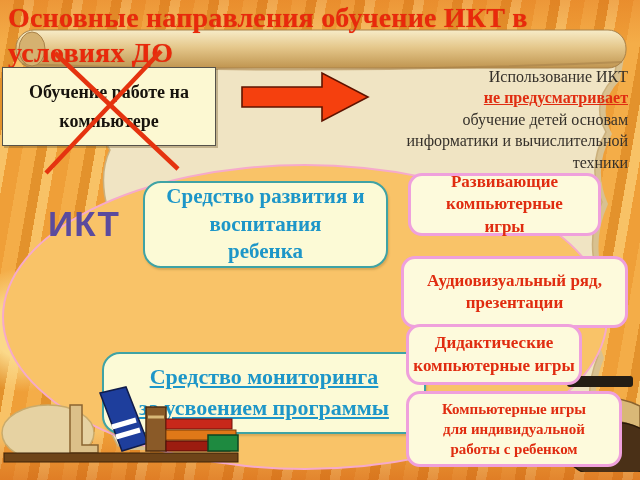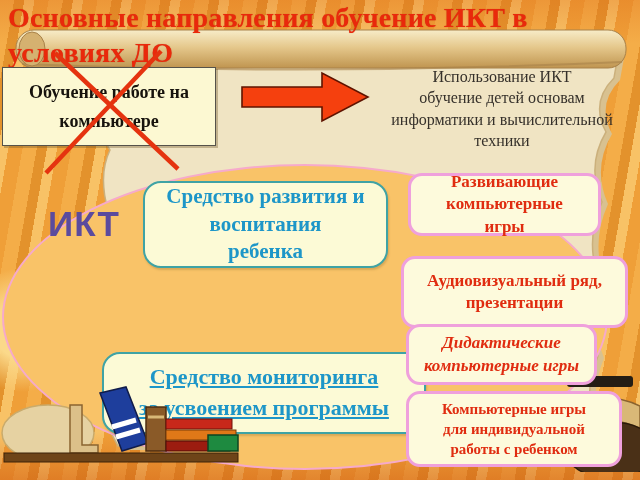--- a/index.html
+++ b/index.html
@@ -33,21 +33,21 @@
     background:#fcf8d2; border:1px solid #55524a; box-sizing:border-box;
     display:flex; align-items:center; justify-content:center; text-align:center;
     font-size:18px; font-weight:bold; color:#17130d; line-height:1.6; white-space:pre-line;
     box-shadow:2px 2px 0 rgba(110,85,40,.35);
   }
   .cross-svg{position:absolute; inset:0; z-index:12; pointer-events:none;}
   .arrow-svg{position:absolute; left:240px; top:70px; z-index:6;}
   
   .note{
     position:absolute; left:376px; top:66px; width:252px; z-index:6;
-    text-align:center; font-size:16px; color:#35302a; line-height:1.34;
+    text-align:right; font-size:16px; color:#35302a; line-height:1.34;
   }
   .note .hl{color:var(--text-red); font-weight:bold; text-decoration:underline;}
   .note .rest{white-space:pre-line;}
   
   .oval{
     position:absolute; left:2px; top:164px; width:606px; height:306px; z-index:2;
     background:var(--oval-fill); border:2px solid var(--oval-border);
     border-radius:50%; box-sizing:border-box;
   }
   .ikt{
@@ -68,21 +68,21 @@
   .obox.b3{left:102px; top:352px; width:324px; height:82px; font-size:22px; line-height:1.4;text-decoration:underline;}
   
   .rbox{
     position:absolute; z-index:6; background:#fdfadc;
     border:3px solid var(--pink-border); border-radius:14px; box-sizing:border-box;
     display:flex; align-items:center; justify-content:center; text-align:center;
     color:var(--text-red); font-weight:bold; white-space:pre-line;
   }
   .rbox.r1{left:408px; top:173px; width:193px; height:63px; font-size:17px; line-height:1.3;}
   .rbox.r2{left:401px; top:256px; width:227px; height:72px; font-size:17px; line-height:1.3;}
-  .rbox.r3{left:406px; top:324px; width:191px; height:61px; font-size:17px; line-height:1.3;font-style:italic;}
+  .rbox.r3{left:406px; top:324px; width:176px; height:61px; font-size:17px; line-height:1.3;}
   .rbox.r4{left:406px; top:391px; width:216px; height:76px; font-size:15px; line-height:1.35;}
   .books-svg{position:absolute; left:0; top:375px; z-index:7;}
   .desk-svg{position:absolute; left:555px; top:370px; z-index:3;}
 </style>
 </head>
 <body>
 
 <div class="stage">
 
   <svg class="scroll-svg" width="640" height="480" viewBox="0 0 640 480">
@@ -116,20 +116,21 @@
     <line x1="55" y1="53" x2="178" y2="169" stroke="#e5330f" stroke-width="4.5"></line>
     <line x1="161" y1="51" x2="46" y2="173" stroke="#e5330f" stroke-width="4.5"></line>
   </svg>
 
   <svg class="arrow-svg" width="132" height="54" viewBox="0 0 132 54">
     <polygon points="2,17 82,17 82,3 128,27 82,51 82,37 2,37" fill="var(--arrow-red)" stroke="#5e1300" stroke-width="1.6"></polygon>
   </svg>
 
   <div class="note">
     <div>Использование ИКТ</div>
+    <div class="hl">не предусматривает</div>
     <div class="rest">обучение детей основам
 информатики и вычислительной
 техники</div>
   </div>
 
   <div class="ikt">ИКТ</div>
 
   <div class="obox b1">Средство развития и
 воспитания
 ребенка</div>

